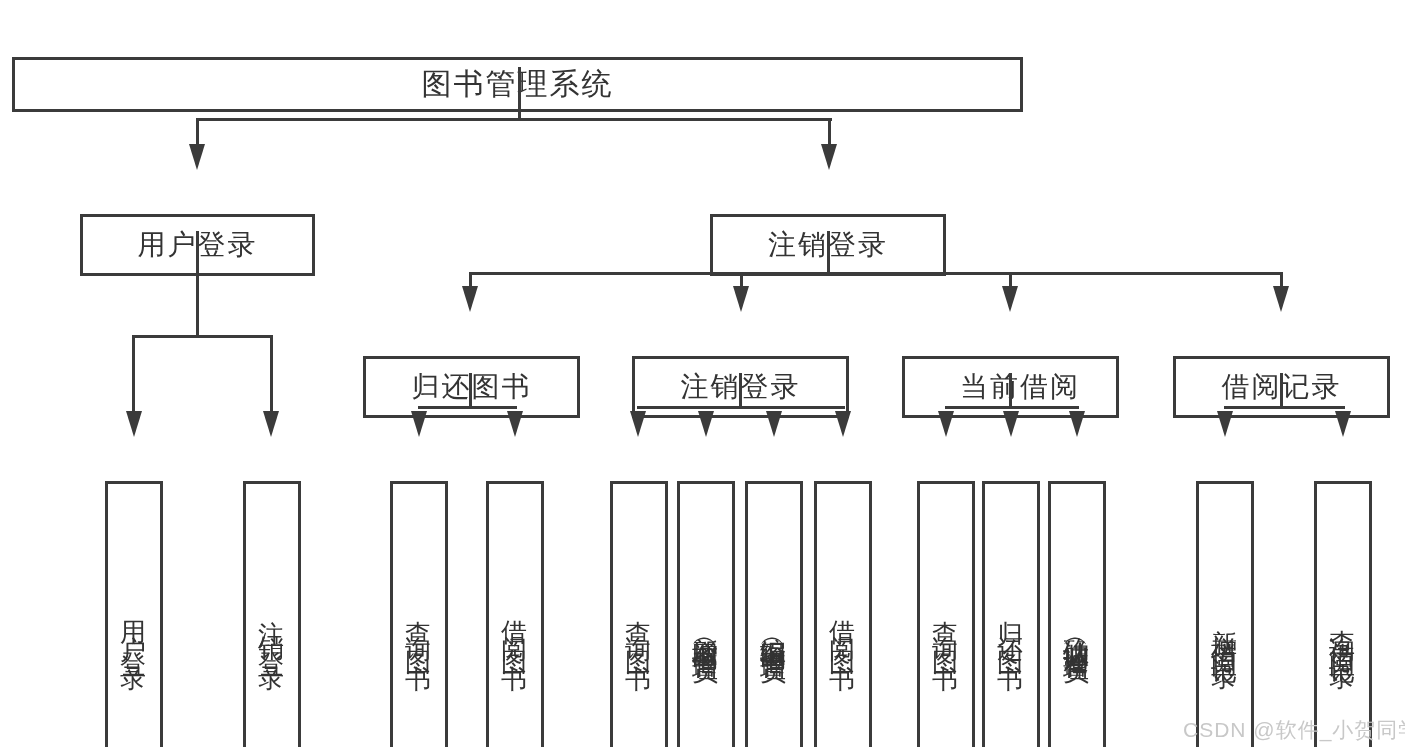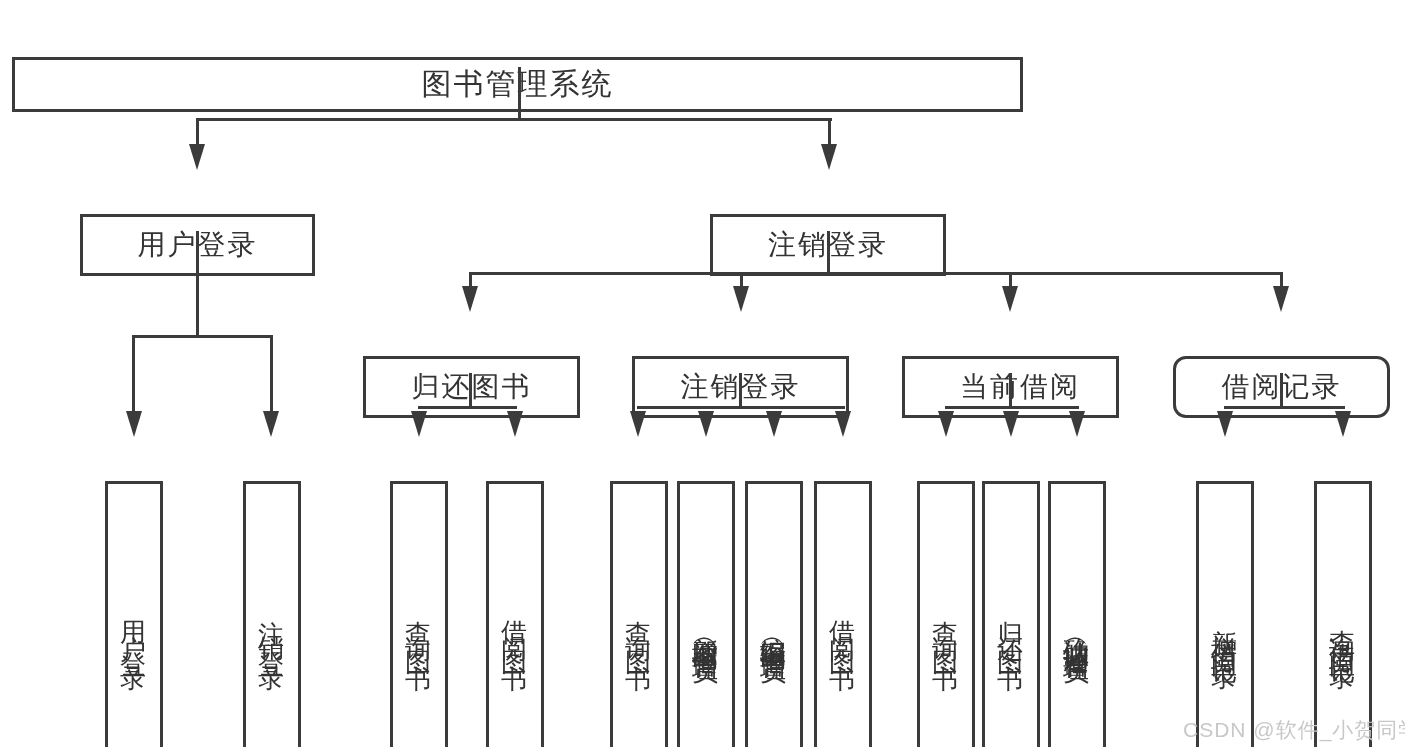--- a/index.html
+++ b/index.html
@@ -72,21 +72,21 @@
   </div>
 
   <div class="box hbox" style="left:632px;top:312px;width:217px;height:62px;">
     <span>注销登录</span>
   </div>
 
   <div class="box hbox" style="left:902px;top:312px;width:217px;height:62px;padding-left:19px;">
     <span>当前借阅</span>
   </div>
 
-  <div class="box hbox" style="left:1173px;top:312px;width:217px;height:62px;border-radius:13px;">
+  <div class="box hbox" style="left:1173px;top:312px;width:217px;height:62px;">
     <span>借阅记录</span>
   </div>
 
   <div class="box leaf" style="left:105px;">
     <span class="vtext ls4">用户登录</span>
   </div>
   <div class="box leaf" style="left:243px;">
     <span class="vtext ls4">注销登录</span>
   </div>
 

